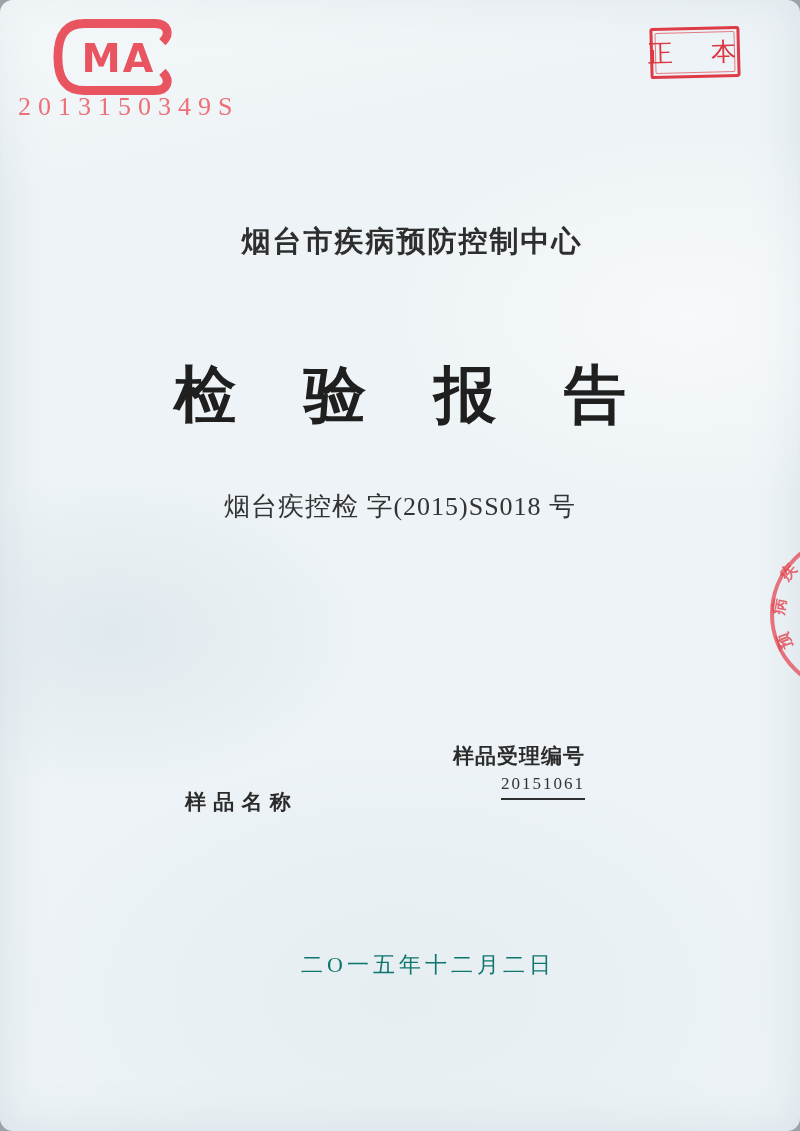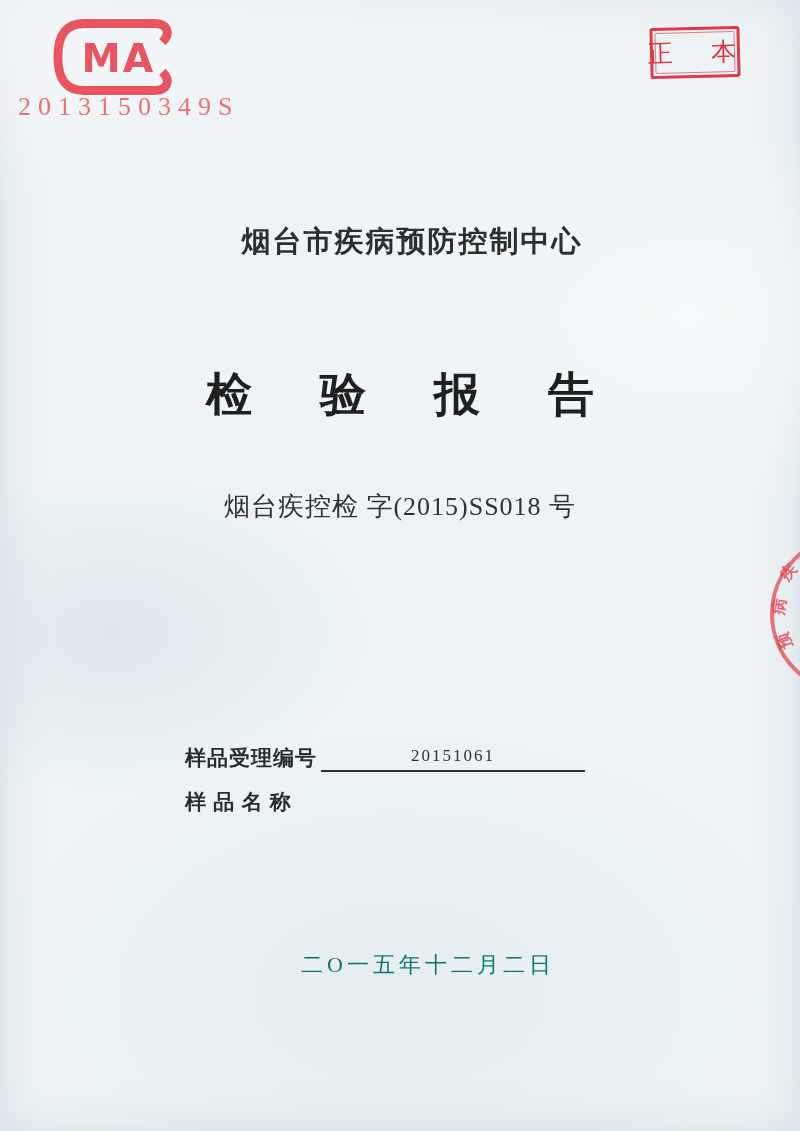--- a/index.html
+++ b/index.html
@@ -5,20 +5,21 @@
   html,body{margin:0;padding:0;background:#9aa3a8;}
   .page{
     position:relative;
     width:800px;height:1131px;
     margin:0 auto;
     background:#edf3f6;
     overflow:hidden;
     font-family:"Liberation Serif","DejaVu Serif",serif;
     color:#262626;
     box-shadow:inset 0 0 45px rgba(160,180,195,0.28);
+    border-radius:13px;
   }
   .page::before{
     content:"";position:absolute;inset:0;pointer-events:none;
     background:
       radial-gradient(420px 260px at 14% 56%, rgba(198,214,222,0.35), transparent 62%),
       radial-gradient(520px 320px at 86% 28%, rgba(255,255,255,0.55), transparent 60%),
       radial-gradient(650px 420px at 50% 88%, rgba(203,218,226,0.22), transparent 65%),
       linear-gradient(168deg, rgba(255,255,255,0.45) 0%, transparent 16%);
   }
   
@@ -42,33 +43,33 @@
   }
   .copy-stamp span{font-size:25px;letter-spacing:16px;padding-left:10px;white-space:pre;}
   
   .org-title{
     position:absolute;top:222px;left:12px;width:100%;
     text-align:center;font-size:29px;font-weight:600;
     letter-spacing:2px;color:#2e2e2e;
   }
   .report-title{
     position:absolute;top:352px;left:0;width:100%;
-    text-align:center;font-size:46px;font-weight:bold;color:#1f1f1f;line-height:86px;
+    text-align:center;font-size:62px;font-weight:bold;color:#1f1f1f;line-height:86px;
   }
   .report-title span{letter-spacing:68px;margin-right:-68px;white-space:nowrap;}
   .report-number{
     position:absolute;top:489px;left:0;width:100%;
     text-align:center;font-size:26px;letter-spacing:1px;color:#333;white-space:pre;
   }
   
   .field-row{
     position:absolute;left:185px;width:400px;height:30px;
     display:flex;align-items:flex-end;
   }
-  .row-1{top:742px;}
+  .row-1{top:742px;flex-direction:column;}
   .row-2{top:786px;}
   .row-3{top:830px;}
   .field-label{
     font-weight:bold;font-size:21px;white-space:pre;
     letter-spacing:1px;line-height:28px;color:#2b2b2b;flex:none;
   }
   .field-line{
     flex:1;margin-left:4px;min-height:28px;
     border-bottom:2px solid #2e2e2e;
     text-align:center;font-size:23px;line-height:28px;

